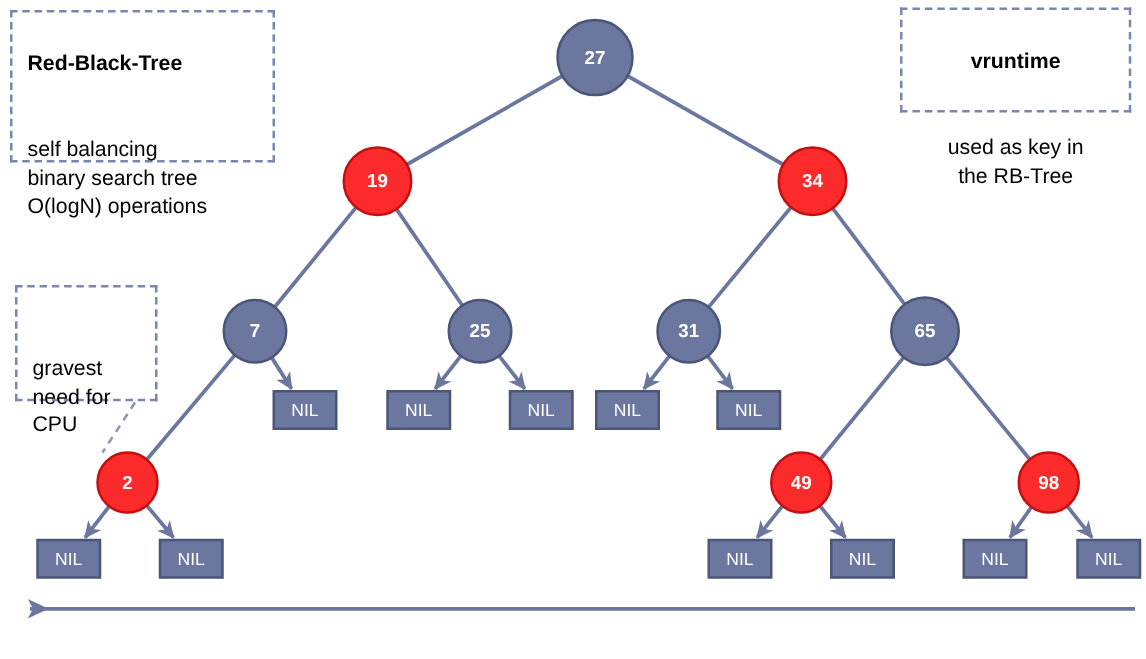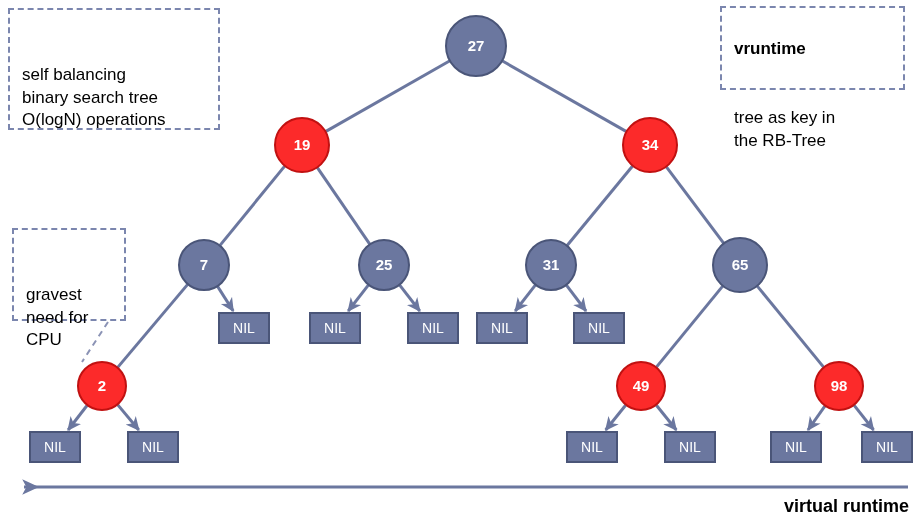--- a/index.html
+++ b/index.html
@@ -94,20 +94,21 @@
     left: 8px;
     top: 8px;
     width: 212px;
     height: 122px;
   }
   #callout-vruntime {
     left: 720px;
     top: 6px;
     width: 185px;
     height: 84px;
+    text-align: center;
   }
   #callout-gravest {
     left: 12px;
     top: 228px;
     width: 114px;
     height: 93px;
   }
   #axis-caption {
     position: absolute;
     right: 8px;
@@ -245,32 +246,32 @@
           <circle cx="839" cy="386" r="24" fill="#fc2a2a" stroke="#c11111" class="node-circle"></circle>
           <text x="839" y="387" class="node-label">98</text>
         </g>
       </g>
     <g id="axis-layer">
         <line x1="908" y1="487" x2="24" y2="487" class="axis-line" stroke="#6b779f" marker-end="url(#axisarrow)"></line>
       </g>
   </svg>
 
   <div class="callout" id="callout-rbtree">
+    <span class="callout-title">Red-Black-Tree</span>
     <span class="callout-body">self balancing
 binary search tree
 O(logN) operations</span>
   </div>
 
   <div class="callout" id="callout-vruntime">
     <span class="callout-title">vruntime</span>
-    <span class="callout-body">tree as key in
+    <span class="callout-body">used as key in
 the RB-Tree</span>
   </div>
 
   <div class="callout" id="callout-gravest">
     <span class="callout-body">gravest
 need for
 CPU</span>
   </div>
 
-  <div id="axis-caption">virtual runtime</div>
 
 </div>
 
 </body></html>

